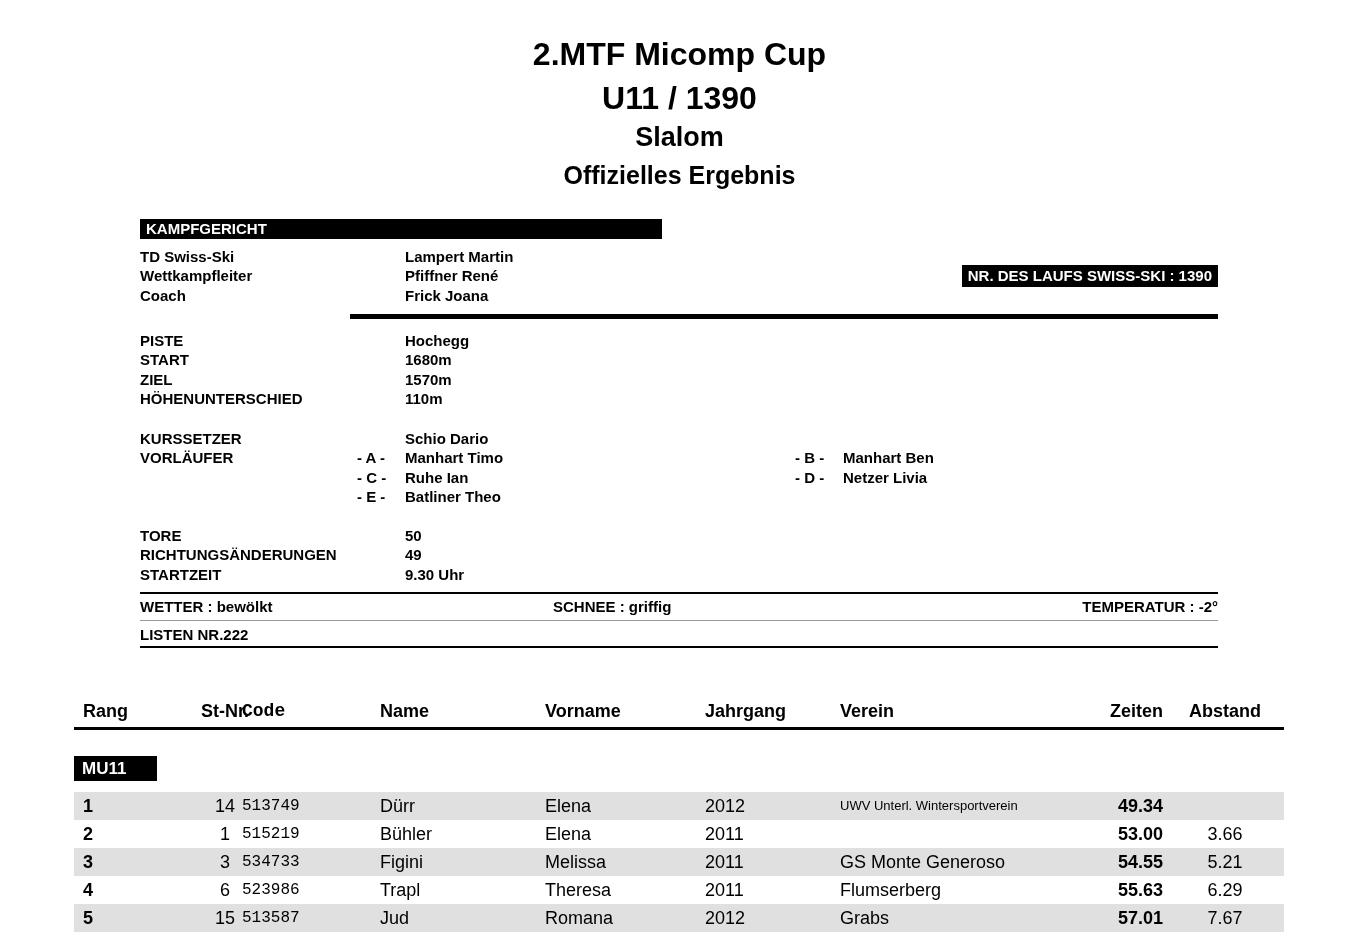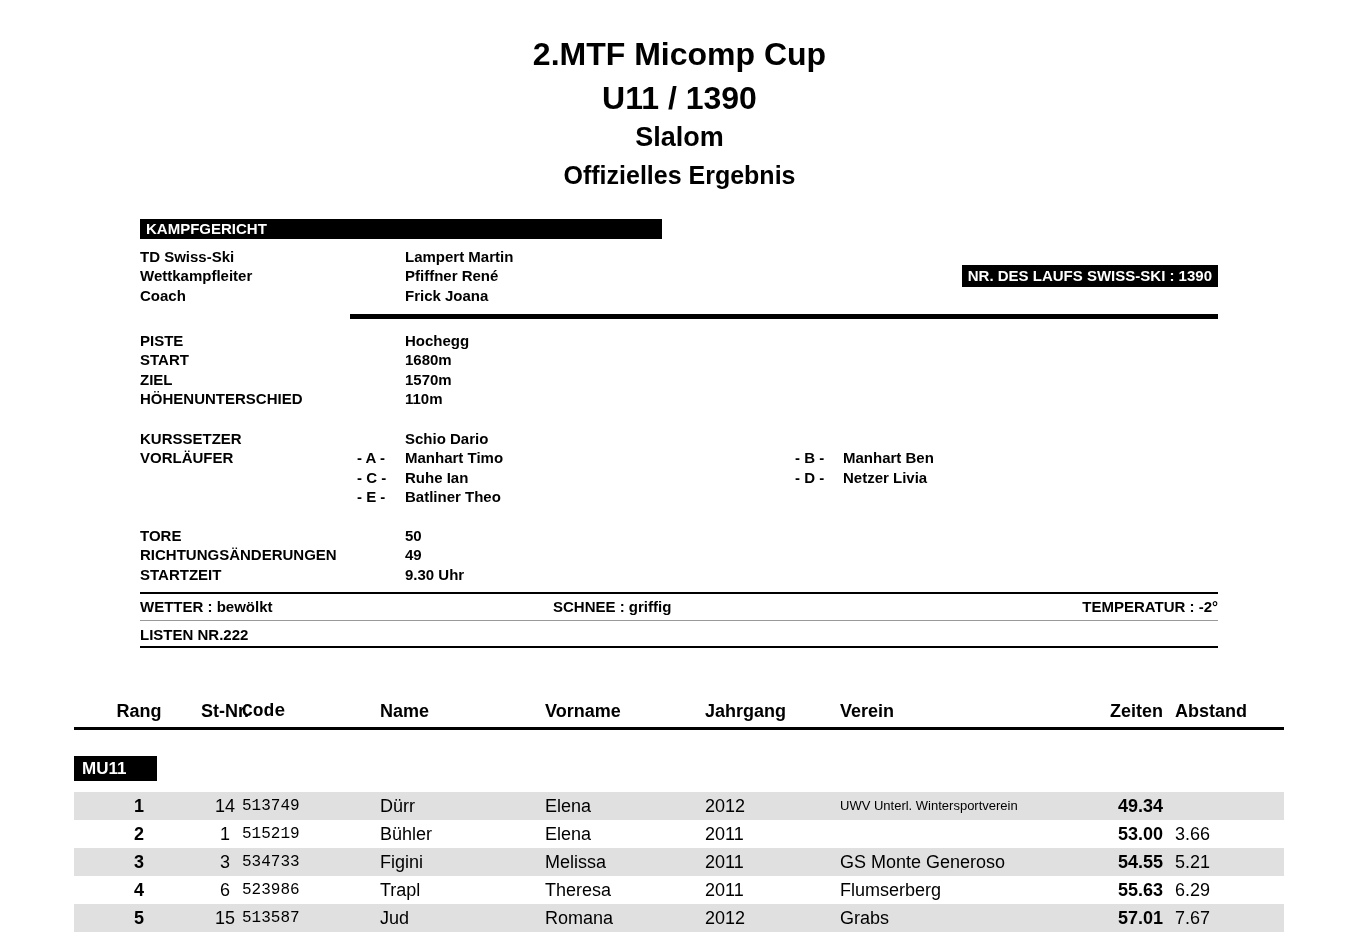--- a/index.html
+++ b/index.html
@@ -17,29 +17,29 @@
          font-weight:bold;line-height:22px;height:22px;padding:0 6px;white-space:nowrap;}
   .rule{position:absolute;background:#000;}
   .rule.gray{background:#999;}
   .hdr-row,.res-row{position:absolute;left:74px;width:1210px;}
   .hdr-row{top:698px;height:26px;}
   .res-row{height:28px;}
   .res-row.odd{background:#e0e0e0;}
   .cell{position:absolute;top:0;line-height:inherit;font-size:18px;white-space:nowrap;overflow:visible;}
   .hdr-row .cell{font-weight:bold;line-height:26px;}
   .res-row .cell{line-height:28px;}
-  .c-rang{left:0;width:130px;text-align:center;}
+  .c-rang{left:9px;width:130px;}
   .c-stnr{left:86px;width:130px;text-align:center;}
   .c-code{left:168px;width:120px;font-family:Liberation Mono, monospace;}
   .c-name{left:306px;width:160px;text-align:left;}
   .c-vorname{left:471px;width:155px;text-align:left;}
   .c-jahrgang{left:631px;width:110px;text-align:left;}
   .c-verein{left:766px;width:230px;text-align:left;}
   .c-zeit{left:1001px;width:88px;text-align:right;}
-  .c-abstand{left:1101px;width:100px;text-align:left;}
+  .c-abstand{left:1101px;width:100px;text-align:center;}
   .res-row .c-rang{font-weight:bold;}
   .res-row .c-zeit{font-weight:bold;}
   .res-row .c-code{font-size:16px;}
   .res-row .c-verein.small{font-size:13px;}
   .mu-box{position:absolute;left:74px;top:756px;width:83px;height:25px;background:#000;color:#fff;
           font-size:17px;font-weight:bold;line-height:25px;padding-left:8px;box-sizing:border-box;}
 </style>
 </head>
 <body>
 

